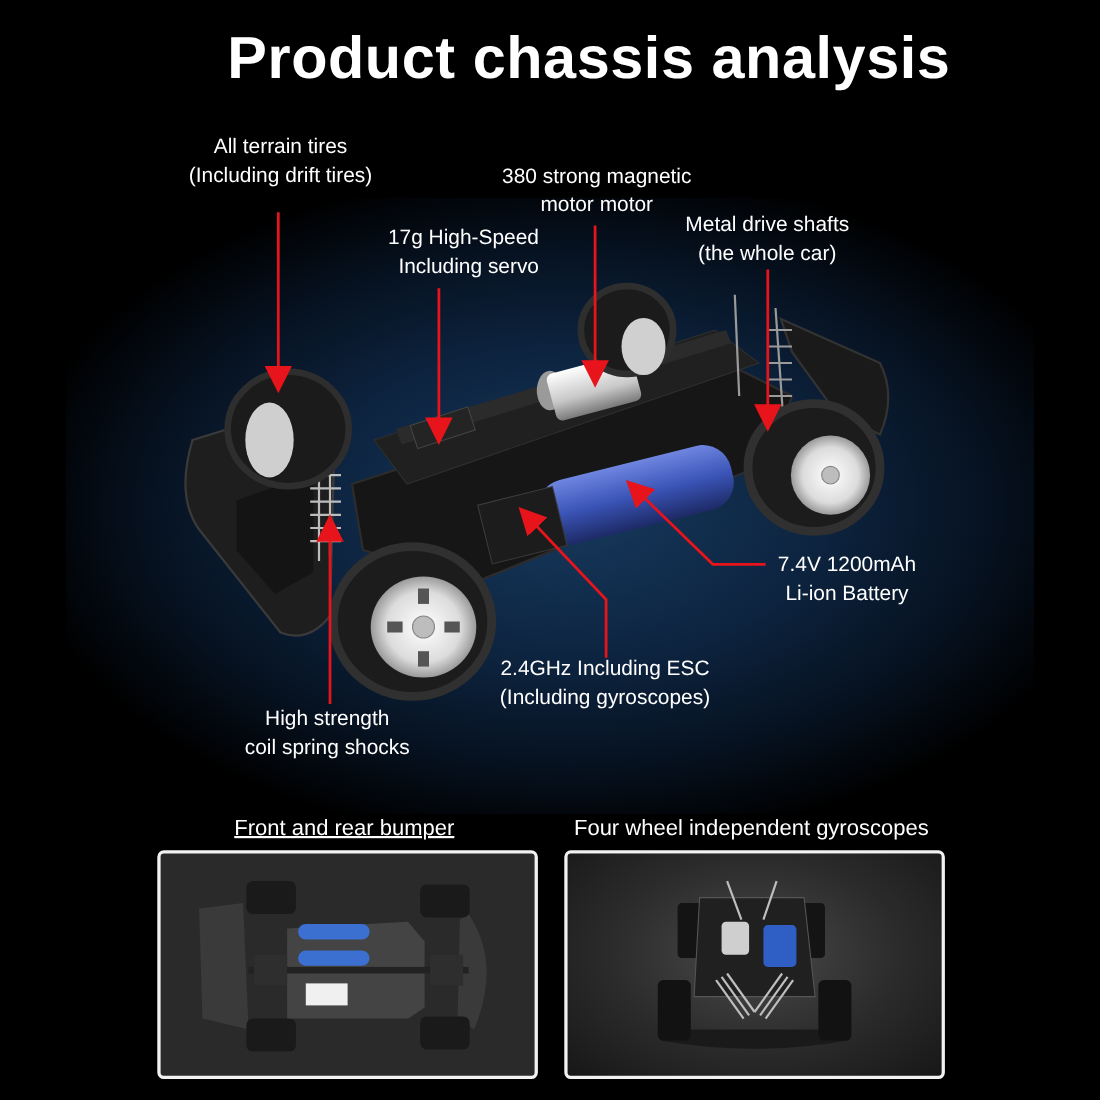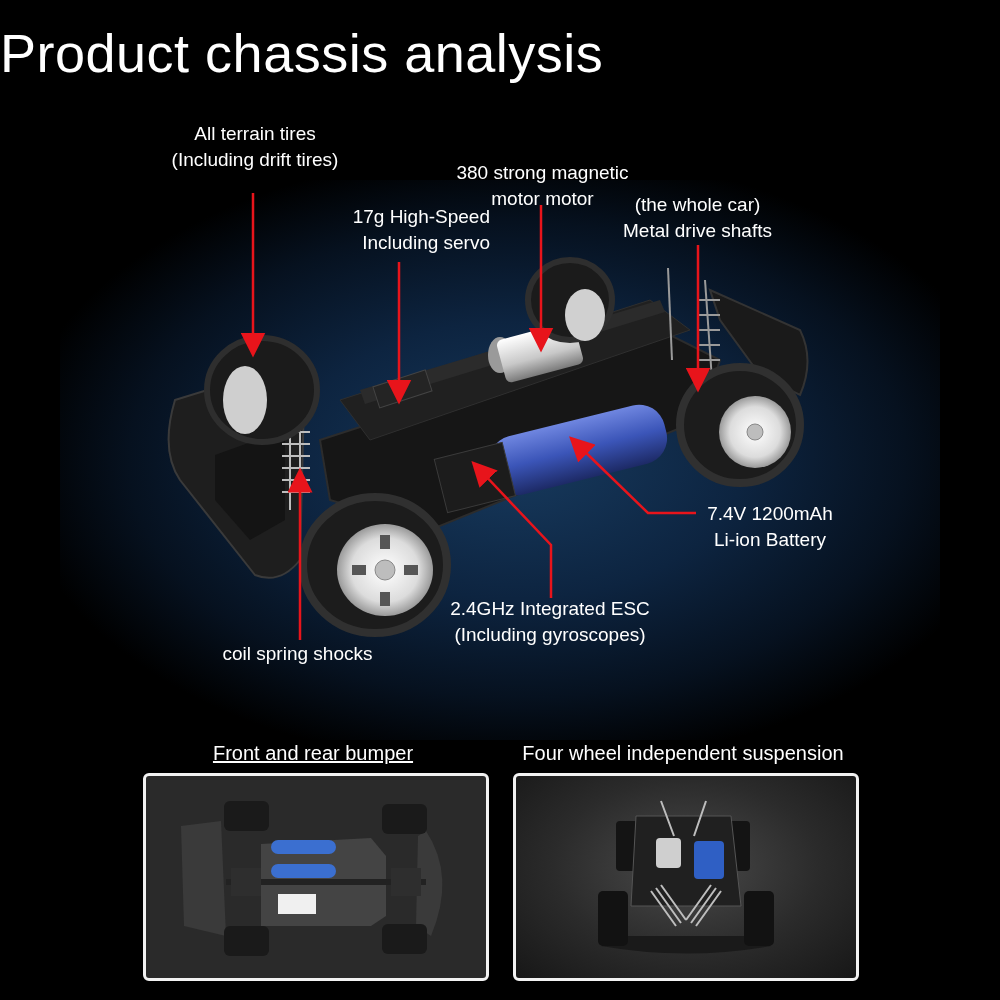--- a/index.html
+++ b/index.html
@@ -1,19 +1,19 @@
 <!DOCTYPE html>
 <html><head>
 <meta charset="utf-8">
 <style>
   html,body{margin:0;padding:0;background:#000;}
   body{width:1000px;height:1000px;position:relative;overflow:hidden;font-family:"Liberation Sans",sans-serif;color:#fff;}
   .glow{position:absolute;left:60px;top:180px;width:880px;height:560px;
         background:radial-gradient(ellipse at 52% 50%, #173a5e 0%, #0d2440 35%, #06111f 60%, #000 78%);}
-  .title{position:absolute;top:22px;left:0;width:864px;text-align:left;font-size:54px;letter-spacing:0.5px;}
+  .title{position:absolute;top:22px;left:0;width:864px;text-align:right;font-size:54px;letter-spacing:0.5px;font-weight:bold;}
   .label{position:absolute;text-align:center;font-size:19px;line-height:26px;white-space:nowrap;}
   .label span{display:block;}
   svg.stage{position:absolute;left:0;top:0;}
   .thumb-cap{position:absolute;font-size:20px;text-align:center;}
   .thumb{position:absolute;border:3px solid #f2f2f2;border-radius:6px;overflow:hidden;}
   .thumb1{left:143px;top:773px;width:340px;height:202px;background:#2a2a2a;}
   .thumb2{left:513px;top:773px;width:340px;height:202px;background:radial-gradient(ellipse at 50% 45%, #4a4a4a 0%, #2b2b2b 55%, #171717 100%);}
 </style>
 </head>
 <body>
@@ -115,42 +115,43 @@
 </svg>
 
 <div class="label" style="left:140px;top:121px;width:230px;">
   <span>All terrain tires</span>
   <span>(Including drift tires)</span>
 </div>
 <div class="label" style="left:310px;top:204px;width:180px;text-align:right;">
   <span>17g High-Speed</span>
   <span>Including servo</span>
 </div>
-<div class="label" style="left:440px;top:160px;width:205px;">
+<div class="label" style="left:440px;top:148px;width:205px;">
   <span>380 strong magnetic</span>
   <span>motor motor</span>
 </div>
 <div class="label" style="left:605px;top:192px;width:185px;">
+  <span>Metal drive shafts</span>
   <span>(the whole car)</span>
-  <span>Metal drive shafts</span>
 </div>
 <div class="label" style="left:690px;top:501px;width:160px;">
   <span>7.4V 1200mAh</span>
   <span>Li-ion Battery</span>
 </div>
 <div class="label" style="left:430px;top:596px;width:240px;">
-  <span>2.4GHz Integrated ESC</span>
+  <span>2.4GHz Including ESC</span>
   <span>(Including gyroscopes)</span>
 </div>
 <div class="label" style="left:200px;top:641px;width:195px;">
+  <span>High strength</span>
   <span>coil spring shocks</span>
 </div>
 
 <div class="thumb-cap" style="left:143px;top:742px;width:340px;text-decoration:underline;">Front and rear bumper</div>
-<div class="thumb-cap" style="left:503px;top:742px;width:360px;">Four wheel independent suspension</div>
+<div class="thumb-cap" style="left:503px;top:742px;width:360px;">Four wheel independent gyroscopes</div>
 
 <div class="thumb thumb1">
   <svg width="340" height="202" viewBox="0 0 340 202">
     <path d="M35,50 L75,45 L80,160 L38,150 z" fill="#3a3a3a"></path>
     <path d="M280,55 Q310,100 285,160 L270,150 L272,60 z" fill="#3a3a3a"></path>
     <rect x="78" y="25" width="45" height="30" rx="6" fill="#1a1a1a"></rect>
     <rect x="78" y="150" width="45" height="30" rx="6" fill="#1a1a1a"></rect>
     <rect x="236" y="28" width="45" height="30" rx="6" fill="#1a1a1a"></rect>
     <rect x="236" y="148" width="45" height="30" rx="6" fill="#1a1a1a"></rect>
     <path d="M115,68 L225,62 L240,80 L240,140 L225,150 L115,150 z" fill="#444"></path>

